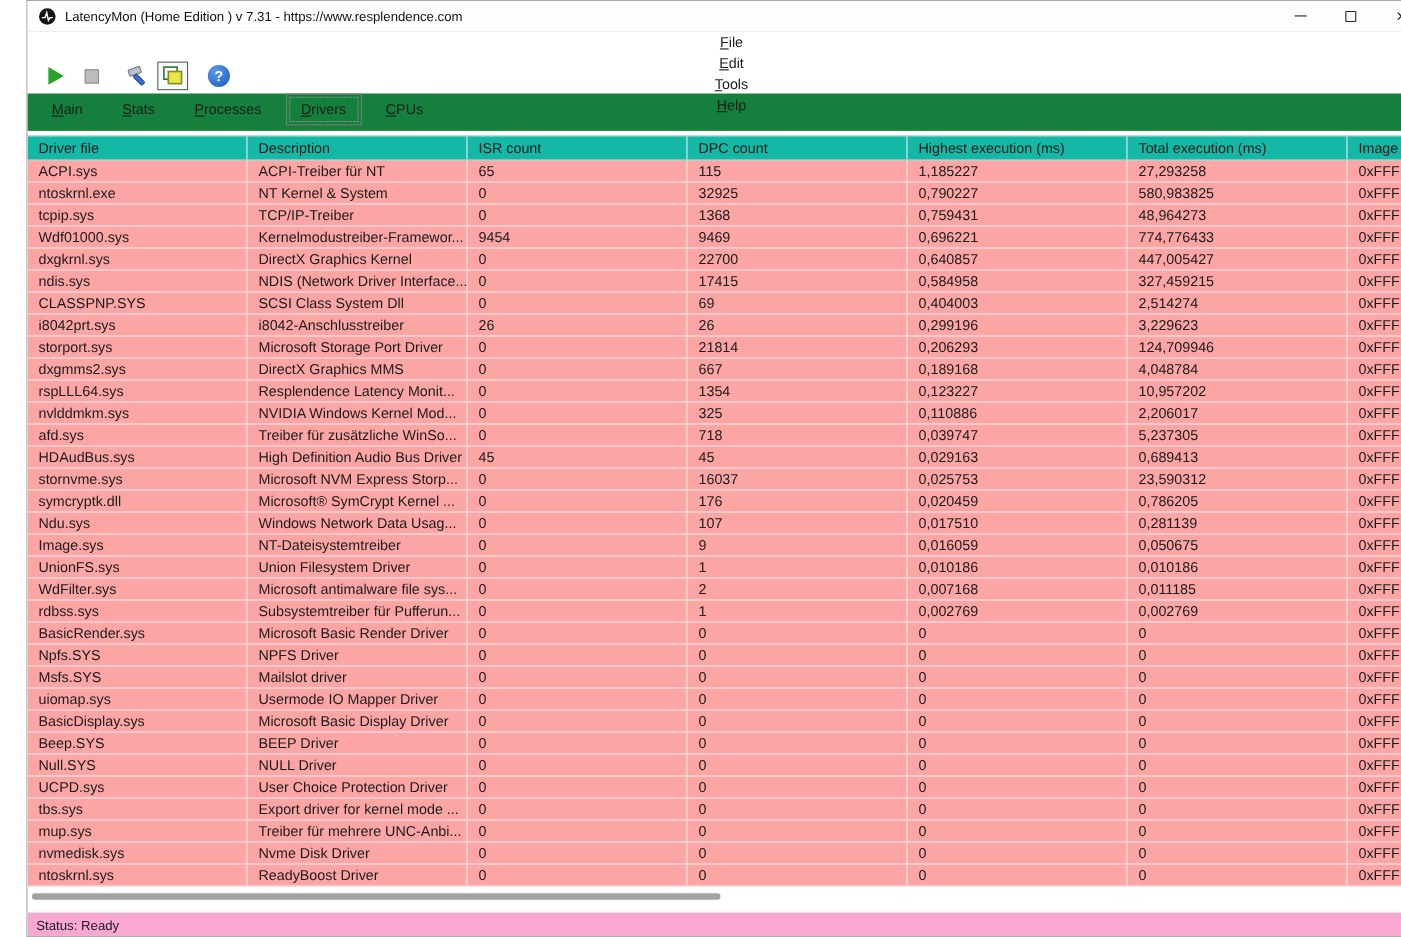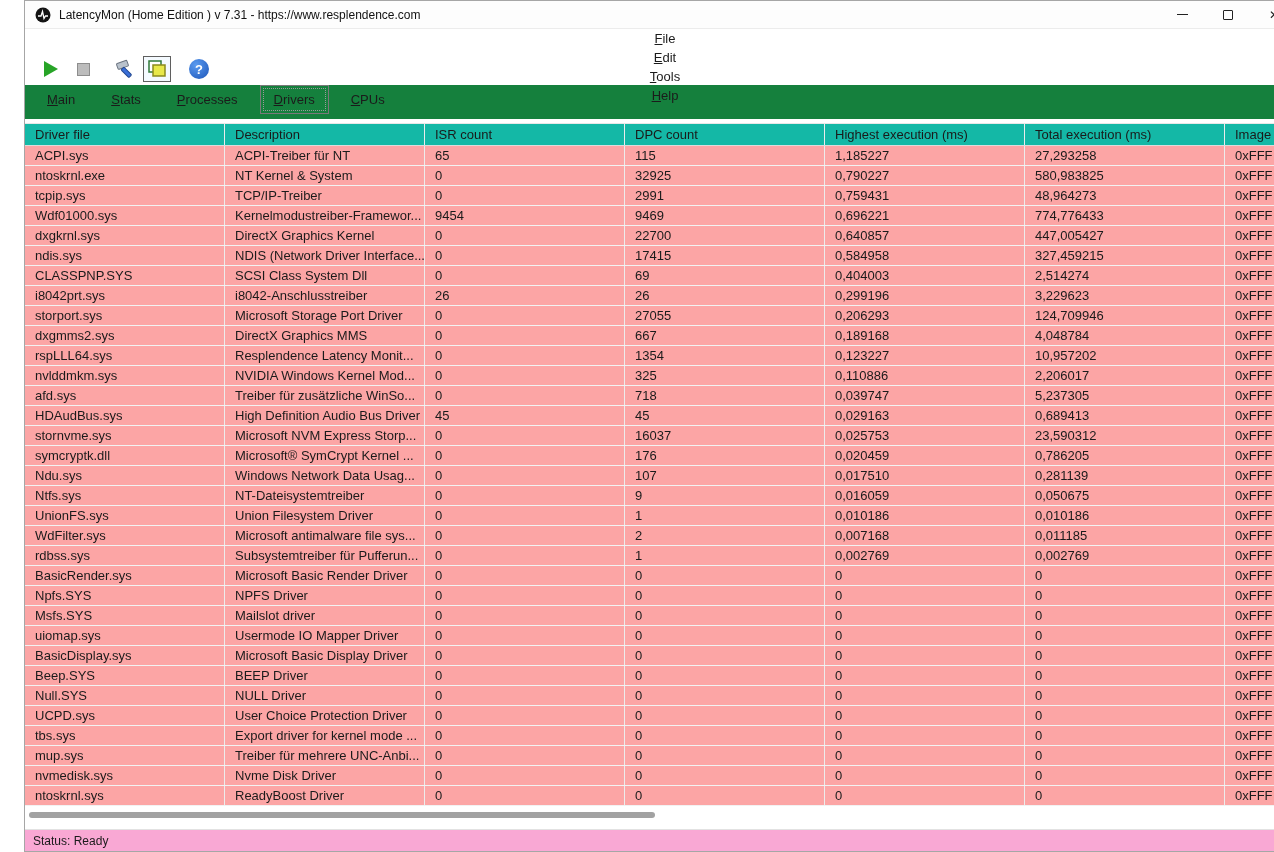--- a/index.html
+++ b/index.html
@@ -143,21 +143,21 @@
           <div class="cell col2">0</div>
           <div class="cell col3">32925</div>
           <div class="cell col4">0,790227</div>
           <div class="cell col5">580,983825</div>
           <div class="cell col6">0xFFF</div>
         </div>
         <div class="row">
           <div class="cell col0">tcpip.sys</div>
           <div class="cell col1">TCP/IP-Treiber</div>
           <div class="cell col2">0</div>
-          <div class="cell col3">2991</div>
+          <div class="cell col3">1368</div>
           <div class="cell col4">0,759431</div>
           <div class="cell col5">48,964273</div>
           <div class="cell col6">0xFFF</div>
         </div>
         <div class="row">
           <div class="cell col0">Wdf01000.sys</div>
           <div class="cell col1">Kernelmodustreiber-Framewor...</div>
           <div class="cell col2">9454</div>
           <div class="cell col3">9469</div>
           <div class="cell col4">0,696221</div>
@@ -197,21 +197,21 @@
           <div class="cell col2">26</div>
           <div class="cell col3">26</div>
           <div class="cell col4">0,299196</div>
           <div class="cell col5">3,229623</div>
           <div class="cell col6">0xFFF</div>
         </div>
         <div class="row">
           <div class="cell col0">storport.sys</div>
           <div class="cell col1">Microsoft Storage Port Driver</div>
           <div class="cell col2">0</div>
-          <div class="cell col3">27055</div>
+          <div class="cell col3">21814</div>
           <div class="cell col4">0,206293</div>
           <div class="cell col5">124,709946</div>
           <div class="cell col6">0xFFF</div>
         </div>
         <div class="row">
           <div class="cell col0">dxgmms2.sys</div>
           <div class="cell col1">DirectX Graphics MMS</div>
           <div class="cell col2">0</div>
           <div class="cell col3">667</div>
           <div class="cell col4">0,189168</div>
@@ -275,21 +275,21 @@
         <div class="row">
           <div class="cell col0">Ndu.sys</div>
           <div class="cell col1">Windows Network Data Usag...</div>
           <div class="cell col2">0</div>
           <div class="cell col3">107</div>
           <div class="cell col4">0,017510</div>
           <div class="cell col5">0,281139</div>
           <div class="cell col6">0xFFF</div>
         </div>
         <div class="row">
-          <div class="cell col0">Ntfs.sys</div>
+          <div class="cell col0">Image.sys</div>
           <div class="cell col1">NT-Dateisystemtreiber</div>
           <div class="cell col2">0</div>
           <div class="cell col3">9</div>
           <div class="cell col4">0,016059</div>
           <div class="cell col5">0,050675</div>
           <div class="cell col6">0xFFF</div>
         </div>
         <div class="row">
           <div class="cell col0">UnionFS.sys</div>
           <div class="cell col1">Union Filesystem Driver</div>

